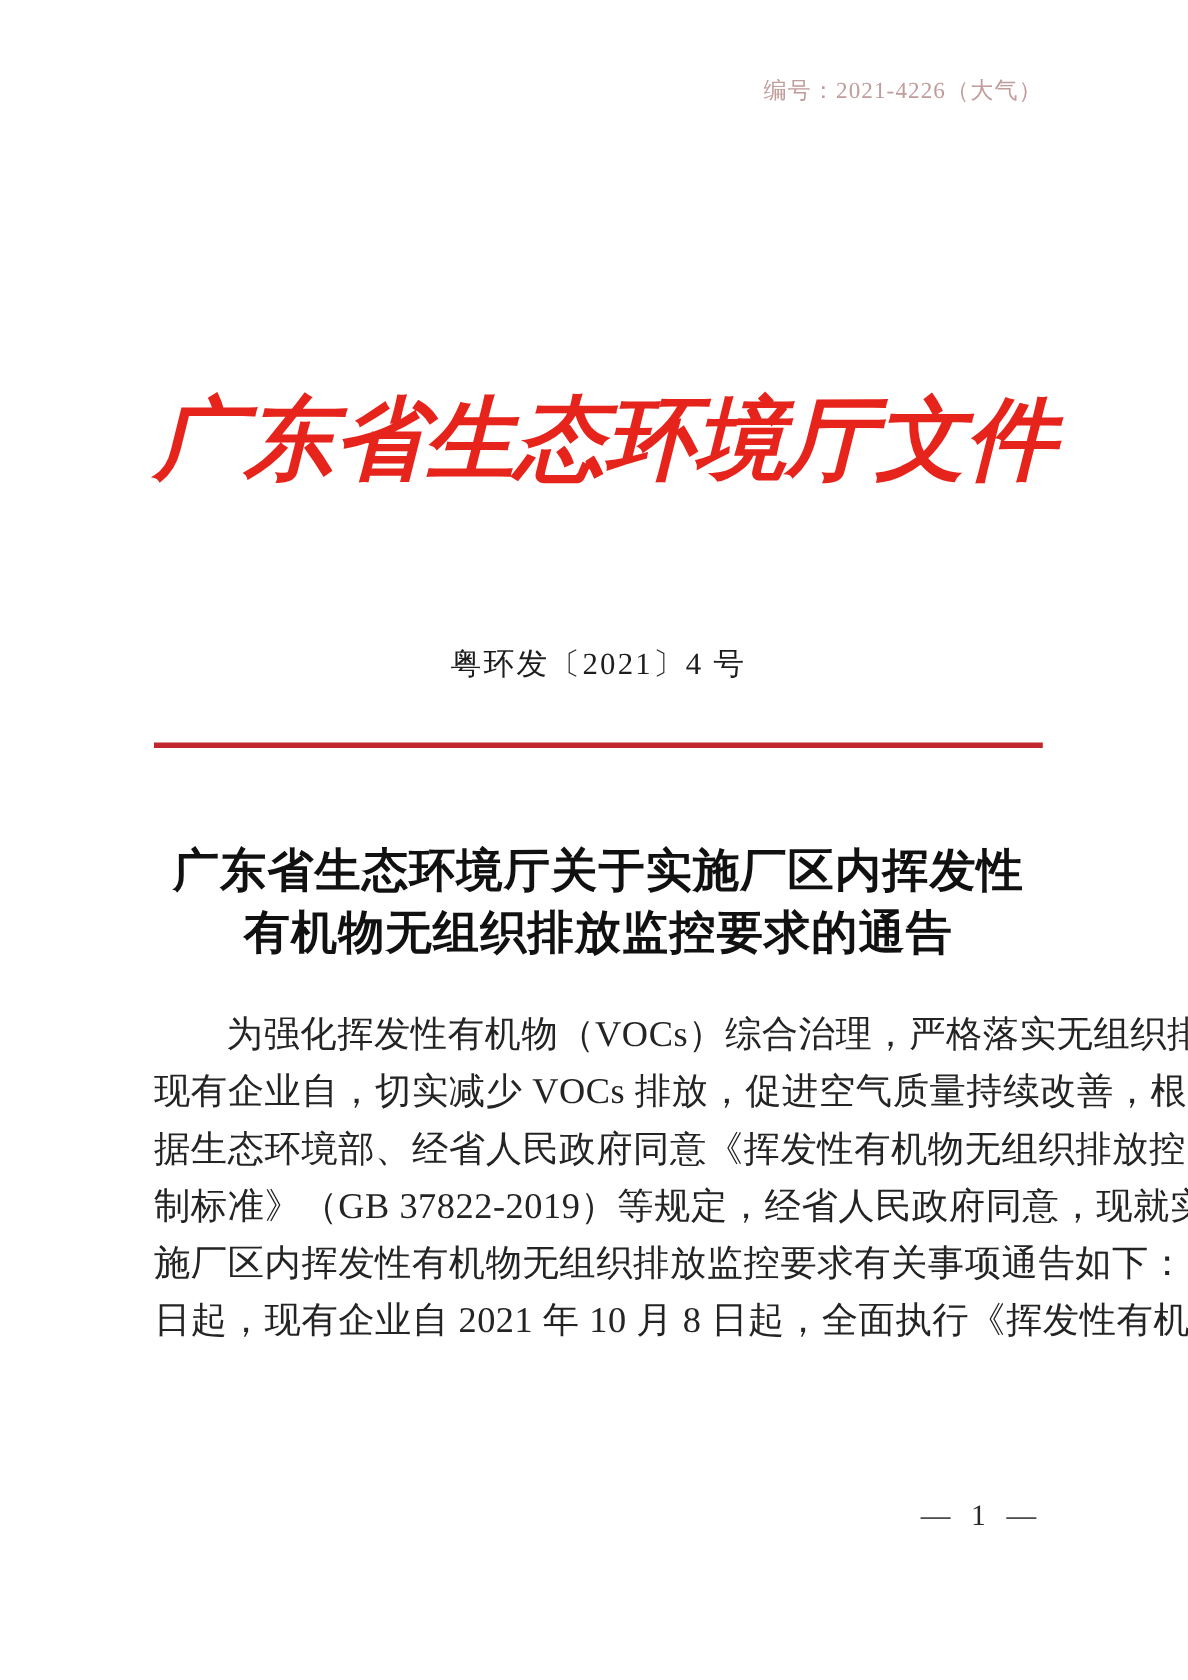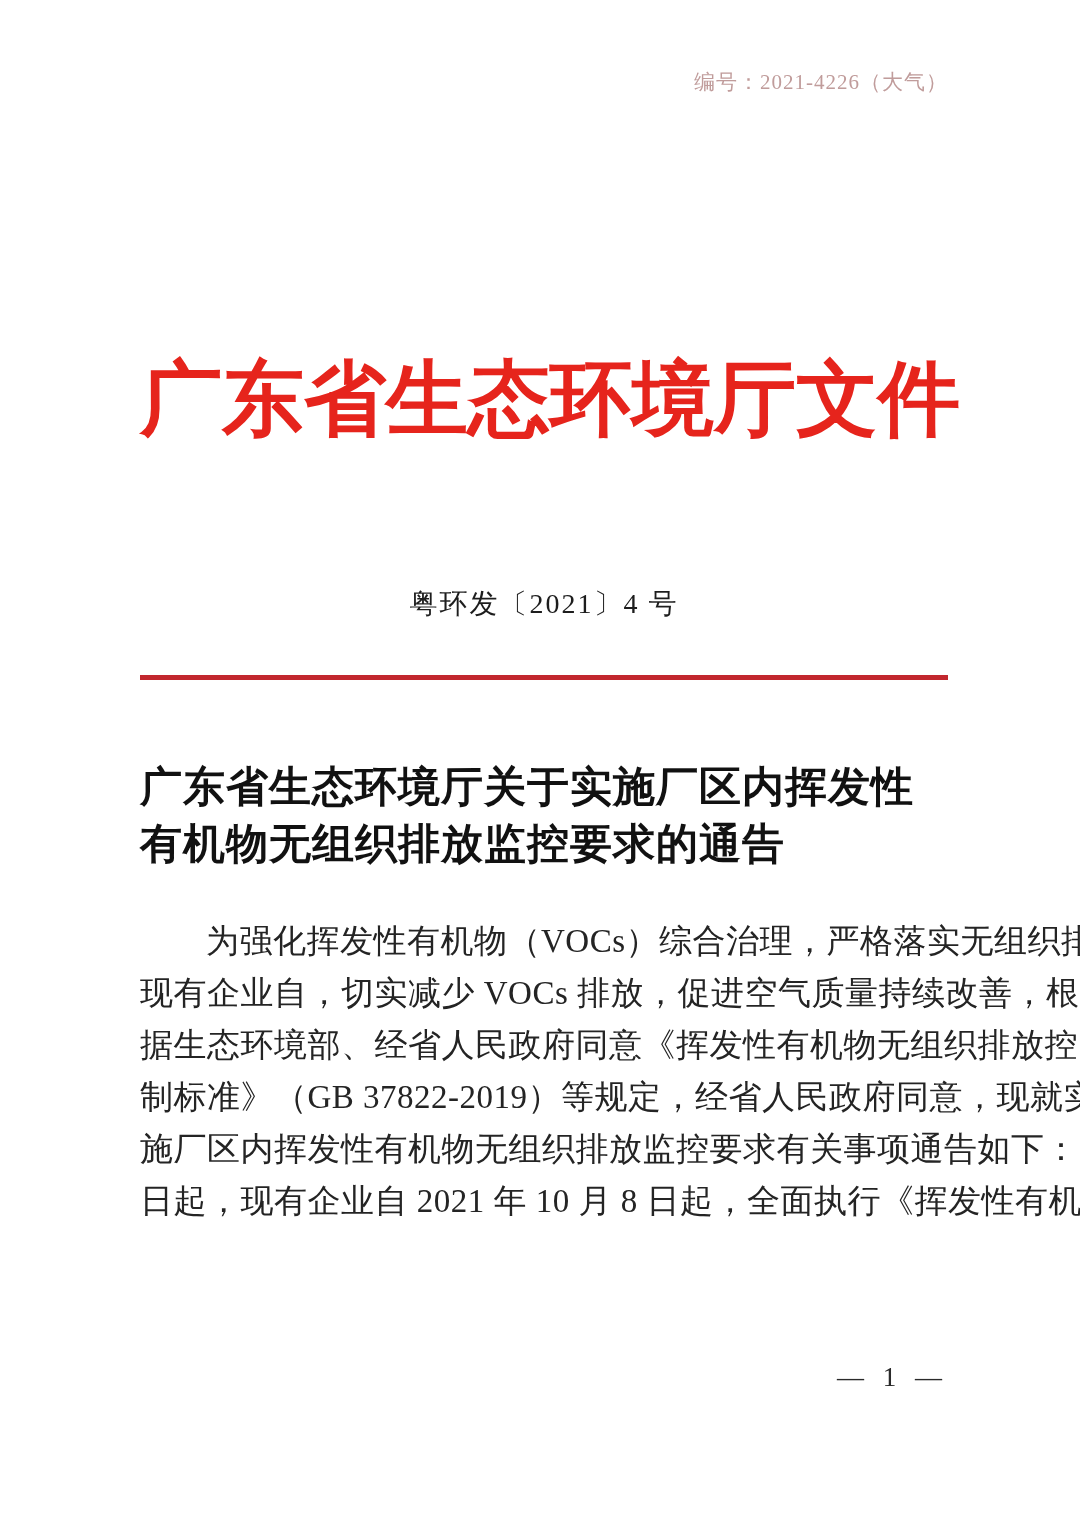--- a/index.html
+++ b/index.html
@@ -41,20 +41,21 @@
     top: 348px;
     left: 0;
     right: 0;
     font-size: 82px;
     line-height: 104px;
     font-weight: 700;
     letter-spacing: 0px;
     color: var(--red);
     font-family: "Liberation Serif", "DejaVu Serif", serif;
     white-space: nowrap;
+    font-style: italic;
   }
   .doc-number {
     position: absolute;
     top: 585px;
     left: 0;
     right: 0;
     text-align: center;
     font-size: 28px;
     letter-spacing: 2px;
     color: #1d1d1d;
@@ -66,22 +67,22 @@
     right: 0;
     height: 5px;
     background: var(--rule);
     border: none;
   }
   .notice-title {
     position: absolute;
     top: 762px;
     left: 0;
     right: 0;
-    text-align: left;
-    font-family: Liberation Mono, monospace;
+    text-align: center;
+    font-family: Liberation Sans, sans-serif;
     font-weight: 700;
     font-size: 42px;
     line-height: 57px;
     color: #111111;
     letter-spacing: 1px;
   }
   .body-text {
     position: absolute;
     top: 915px;
     left: 0;

